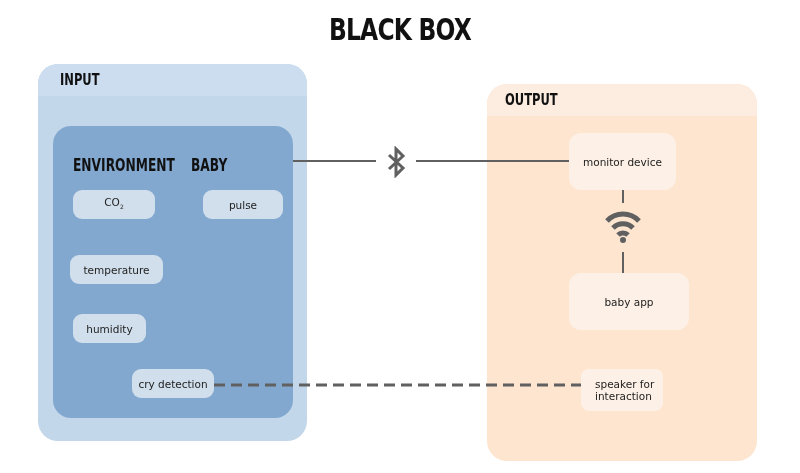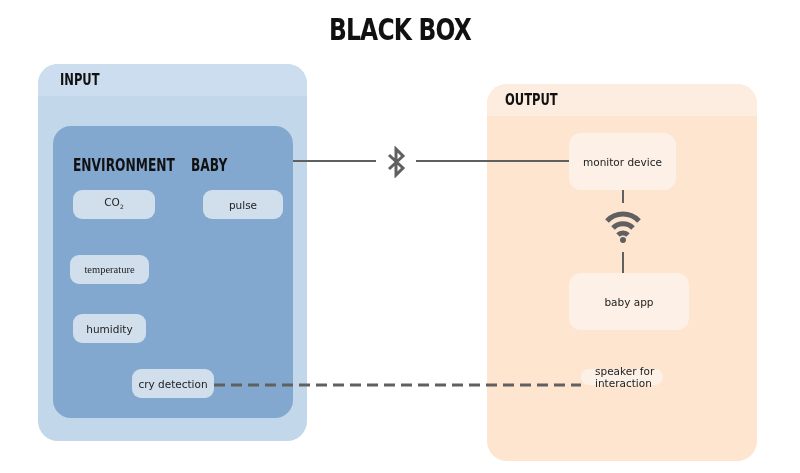--- a/index.html
+++ b/index.html
@@ -35,42 +35,42 @@
 
 <div class="col-head" style="left:73px; top:155px;">ENVIRONMENT</div>
 <div class="col-head" style="left:191px; top:155px;">BABY</div>
 
 <div class="node in-node" style="left:73px; top:190px; width:82px; height:29px;">
   <span><span>CO</span><sub>2</sub></span>
 </div>
 <div class="node in-node" style="left:203px; top:190px; width:80px; height:29px;">
   <span>pulse</span>
 </div>
-<div class="node in-node" style="left:70px; top:255px; width:79px; height:29px;font-family:Liberation Serif, serif;">
+<div class="node in-node" style="left:70px; top:255px; width:93px; height:29px;">
   <span>temperature</span>
 </div>
 <div class="node in-node" style="left:73px; top:314px; width:73px; height:29px;">
   <span>humidity</span>
 </div>
 <div class="node in-node" style="left:132px; top:369px; width:82px; height:29px;">
   <span>cry detection</span>
 </div>
 
 <div class="panel" id="output-panel">
   <div class="panel-head"></div>
   <div class="panel-title" style="left:18px;">OUTPUT</div>
 </div>
 
 <div class="node out-node" style="left:569px; top:133px; width:107px; height:57px;">
   <span>monitor device</span>
 </div>
 <div class="node out-node" style="left:569px; top:273px; width:120px; height:57px;">
   <span>baby app</span>
 </div>
-<div class="node out-node" style="left:581px; top:369px; width:82px; height:16px; border-radius:8px; text-align:left; justify-content:center; padding-left:14px; box-sizing:border-box;">
+<div class="node out-node" style="left:581px; top:369px; width:82px; height:42px; border-radius:8px; text-align:left; justify-content:center; padding-left:14px; box-sizing:border-box;">
   <span>speaker for interaction</span>
 </div>
 
 <div class="line" style="left:293px; top:160px; width:83px; height:2px;"></div>
 <div class="line" style="left:416px; top:160px; width:153px; height:2px;"></div>
 
 <svg style="left:384px; top:146px;" width="26" height="32" viewBox="0 0 26 32">
   <polyline points="5,9 19,22 12,29 12,3 19,10 5,23" fill="none" stroke="#606060" stroke-width="3" stroke-linejoin="miter"></polyline>
 </svg>
 

